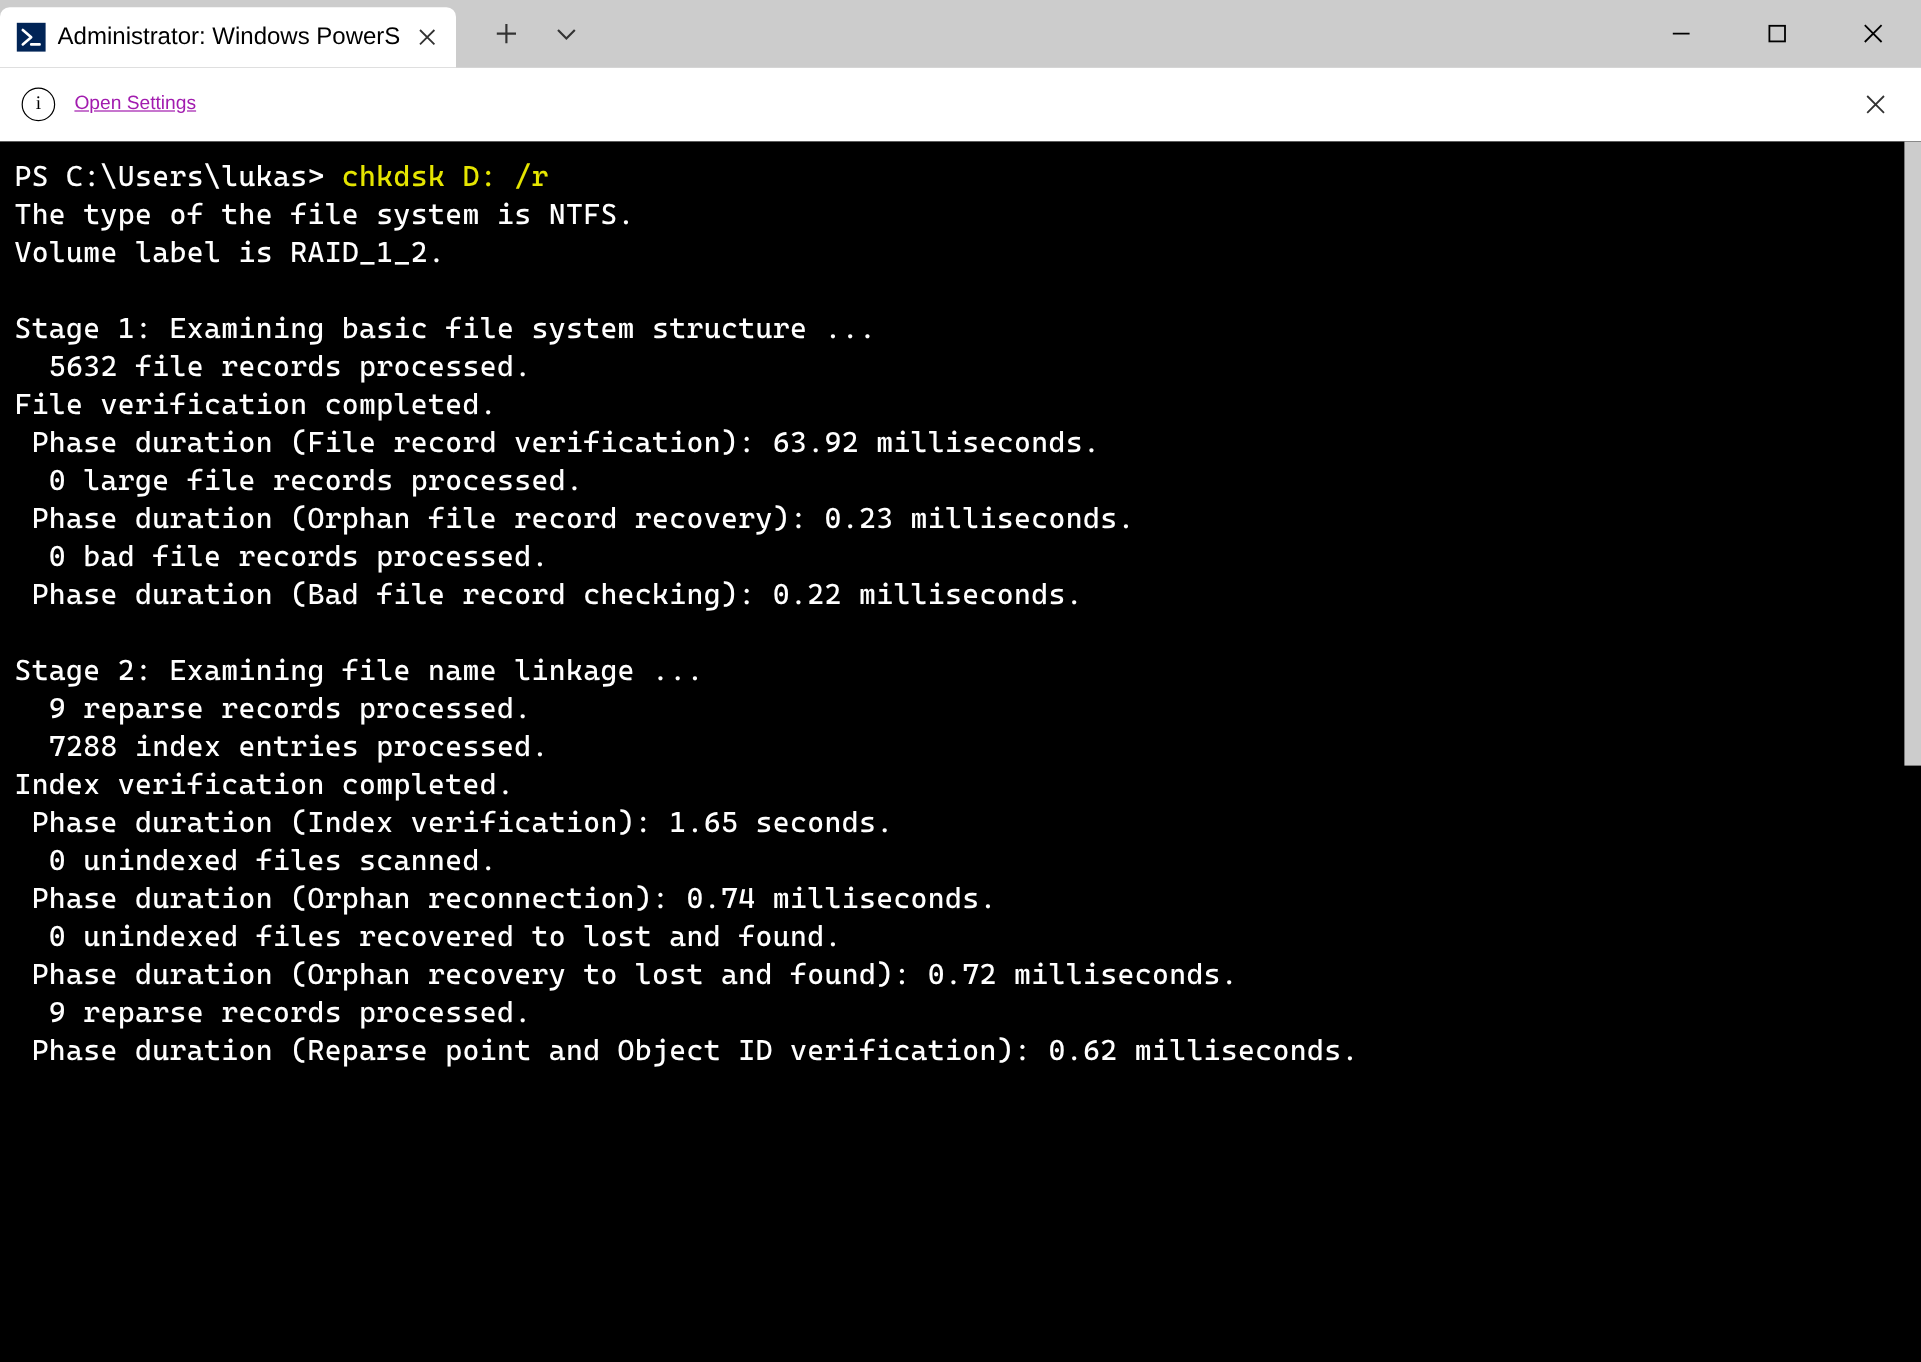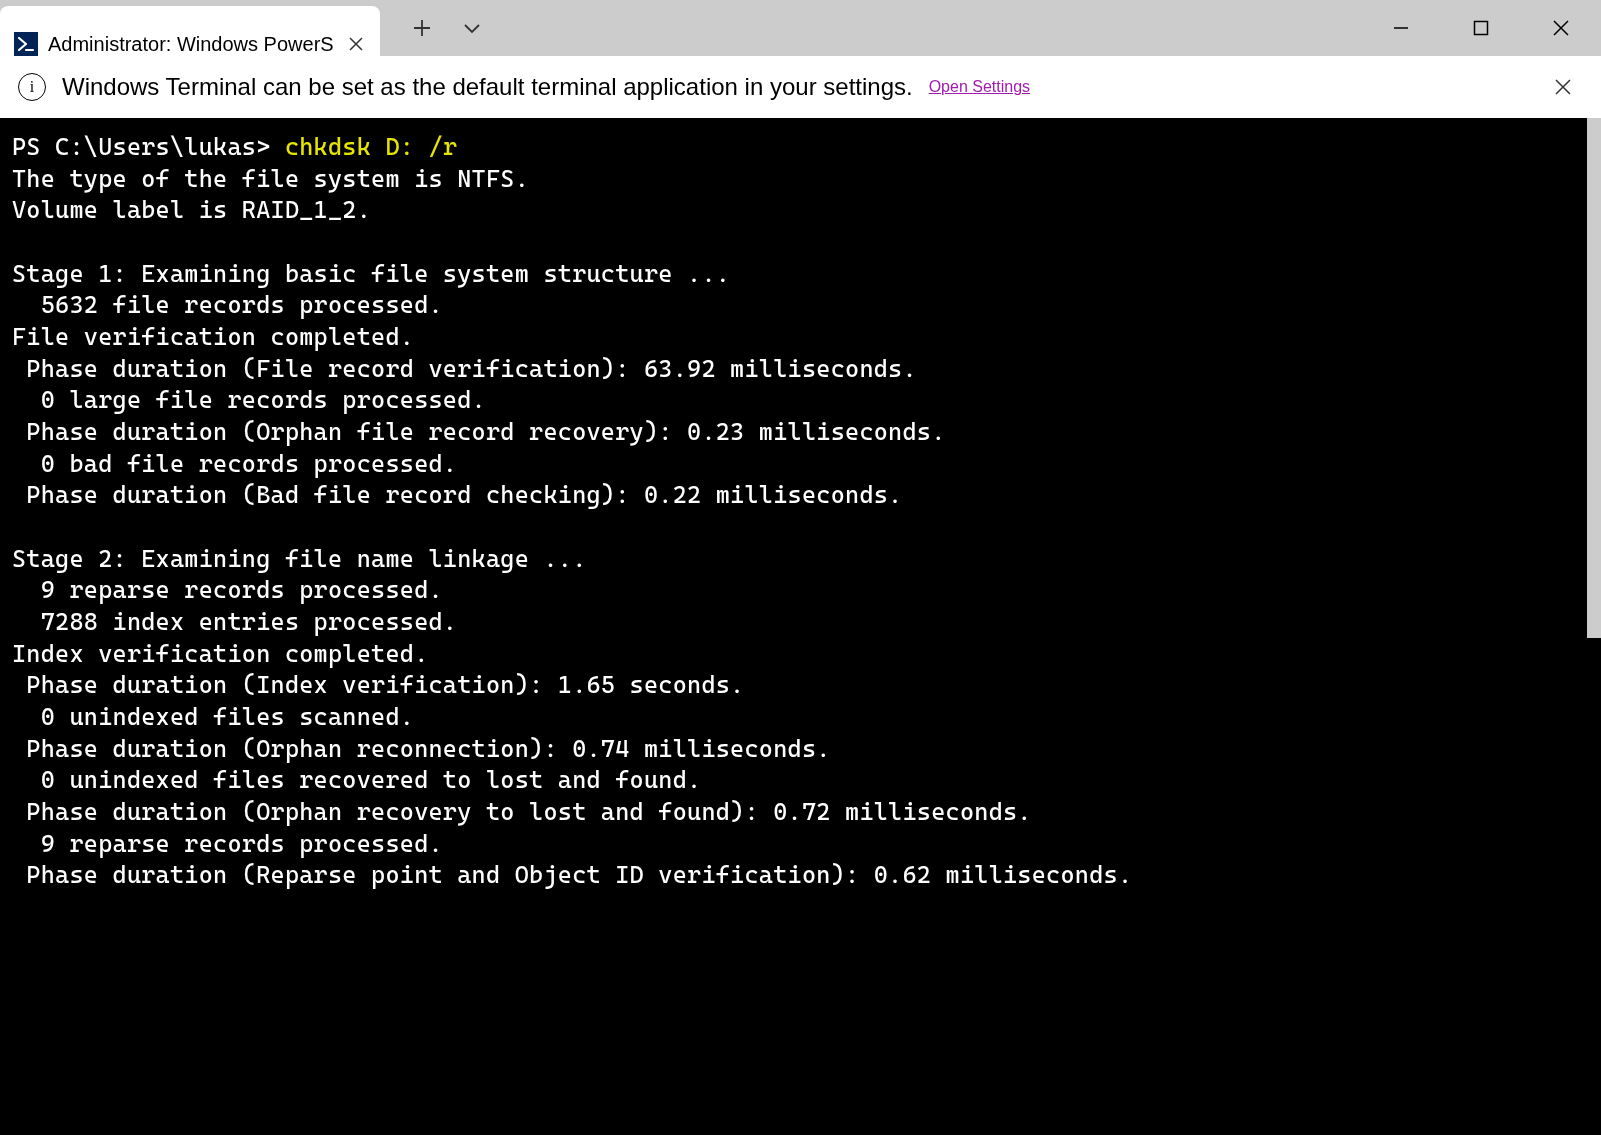--- a/index.html
+++ b/index.html
@@ -17,21 +17,21 @@
     
     .title-bar {
       display: flex;
       align-items: center;
       height: 56px;
       background: #cccccc;
       padding: 0;
     }
     .tab {
       display: flex;
-      align-items: flex-end;
+      align-items: center;
       background: #fff;
       height: 50px;
       margin-top: 6px;
       padding: 0 12px 0 14px;
       border-top-left-radius: 8px;
       border-top-right-radius: 8px;
       min-width: 380px;
       gap: 10px;
     }
     .tab-icon {
@@ -201,21 +201,20 @@
     <div class="window-btn">
       <svg width="18" height="18" viewBox="0 0 18 18">
           <path d="M2 2 L16 16 M16 2 L2 16" stroke="#000" stroke-width="1.5"></path>
         </svg>
     </div>
   </div>
 </div>
 
 <div class="info-bar">
   <span class="info-icon">i</span>
-  <span class="info-text">Windows Terminal can be set as the default terminal application in your settings.</span>
   <span class="info-link">Open Settings</span>
   <span class="info-close">
     <svg width="18" height="18" viewBox="0 0 18 18">
         <path d="M2 2 L16 16 M16 2 L2 16" stroke="#333" stroke-width="1.5"></path>
       </svg>
   </span>
 </div>
 
 <div class="terminal"><span>PS C:\Users\lukas&gt; </span><span class="cmd">chkdsk D: /r</span>
 <span>The type of the file system is NTFS.</span>

